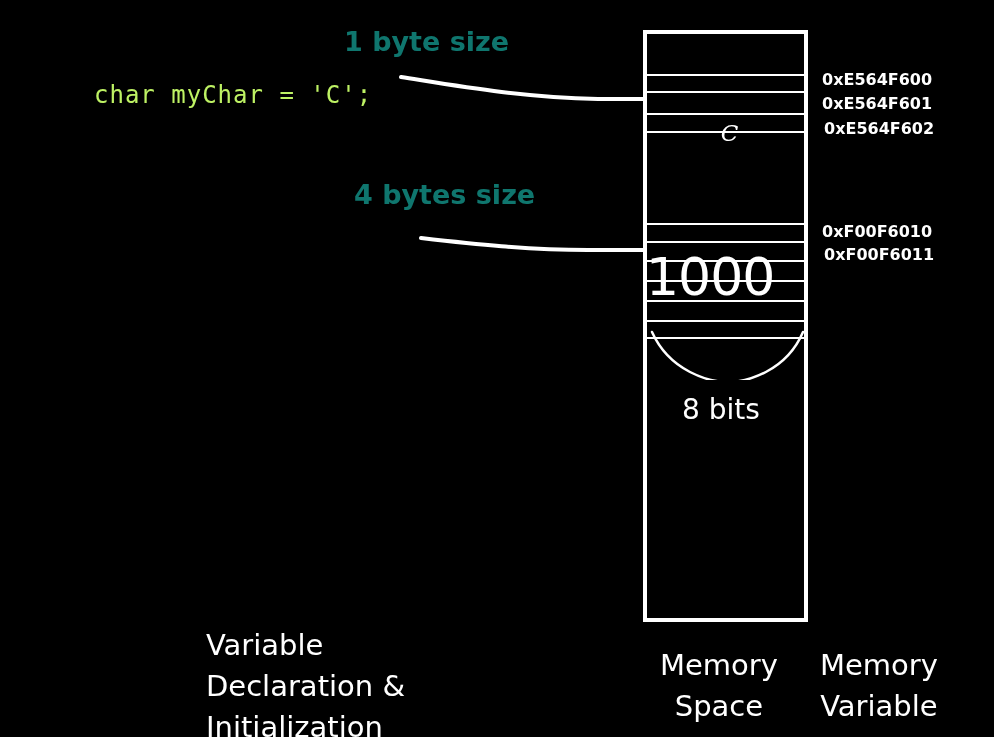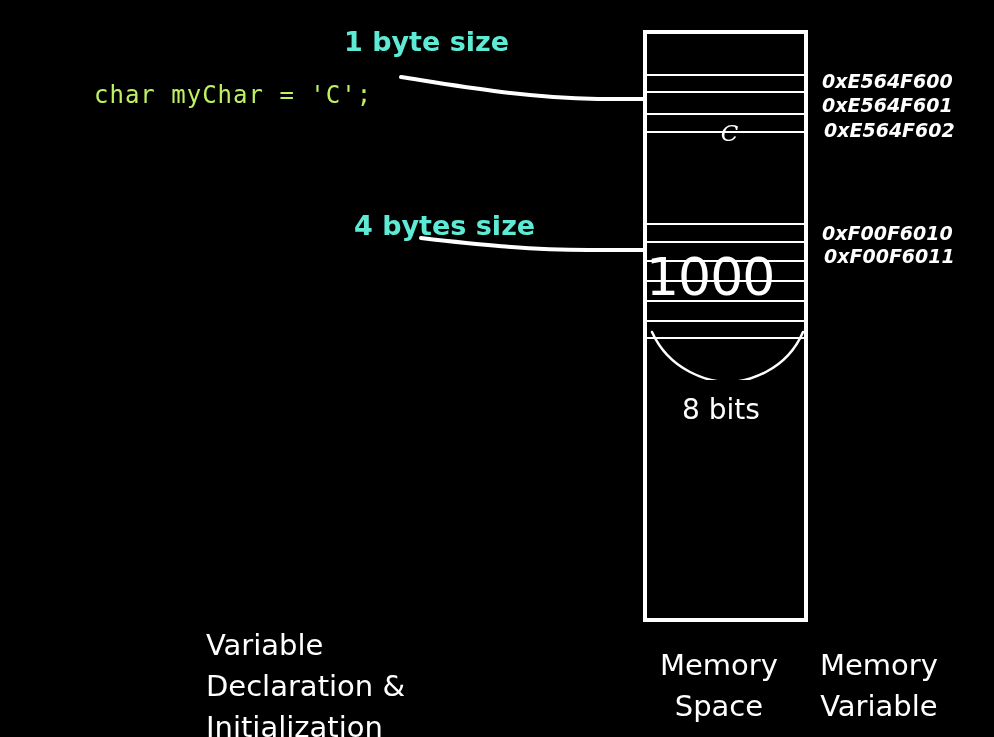--- a/index.html
+++ b/index.html
@@ -24,28 +24,28 @@
     font-size: 24px;
     letter-spacing: 1px;
     white-space: nowrap;
   }
   #code-char  { left: 94px;  top: 81px; }
   #code-int   { left: 26px;  top: 248px; }
 
   
   .size-note {
     position: absolute;
-    color: #5eead4;
+    color: #0f766e;
     font-family: "DejaVu Sans", sans-serif;
     font-weight: bold;
     font-size: 27px;
     white-space: nowrap;
   }
   #note-1byte  { left: 344px; top: 26px; }
-  #note-4bytes { left: 354px; top: 179px; margin-top: 31px; }
+  #note-4bytes { left: 354px; top: 179px; }
 
   
   .leader {
     position: absolute;
     pointer-events: none;
   }
   #leader-1 { left: 398px; top: 68px;  width: 250px; height: 40px; }
   #leader-2 { left: 418px; top: 230px; width: 230px; height: 30px; }
 
   
@@ -112,23 +112,22 @@
     font-size: 28px;
     white-space: nowrap;
   }
 
   
   .addr {
     position: absolute;
     color: #ffffff;
     font-family: "DejaVu Sans", sans-serif;
     font-weight: bold;
-    font-size: 19px;
-    white-space: nowrap;
-    font-style: italic;
+    font-size: 16px;
+    white-space: nowrap;
   }
   #addr-0 { left: 822px; top: 70px; }
   #addr-1 { left: 822px; top: 94px; }
   #addr-2 { left: 824px; top: 119px; }
   #addr-3 { left: 822px; top: 222px; text-align: right; }
   #addr-4 { left: 824px; top: 245px; }
 
   
   .caption {
     position: absolute;

